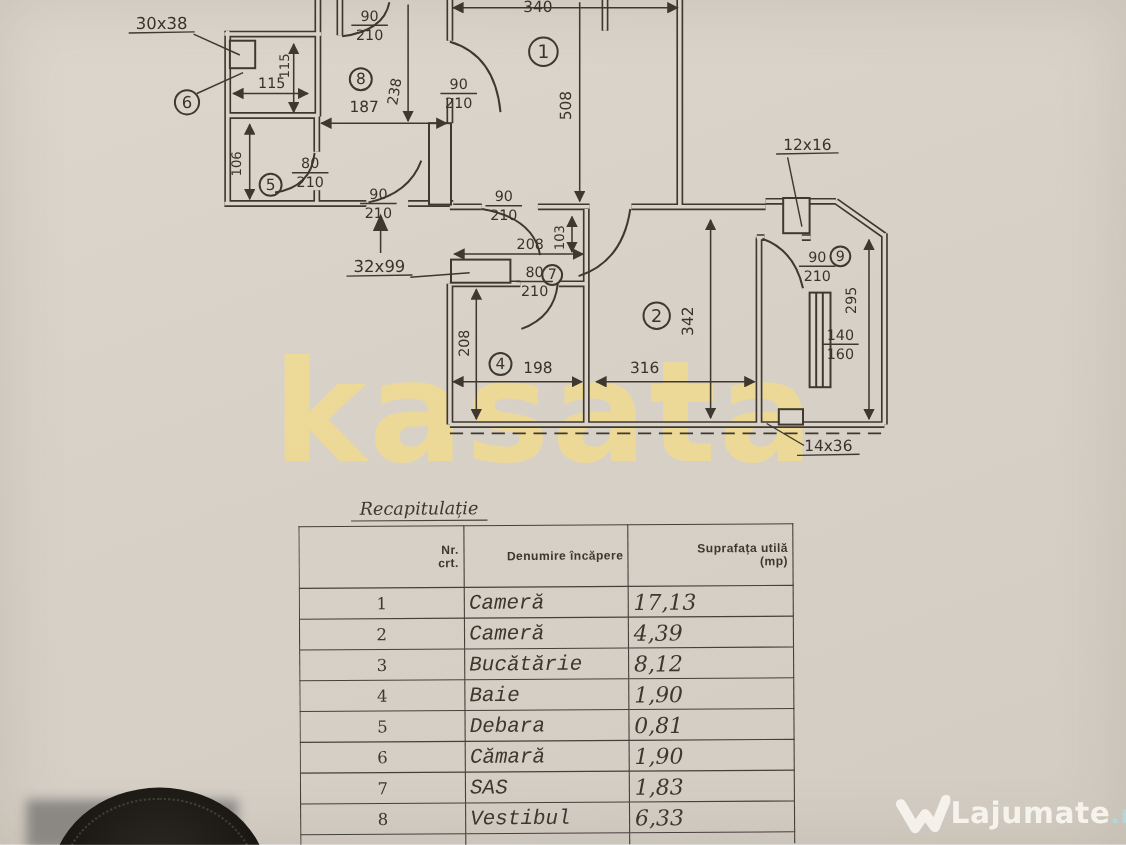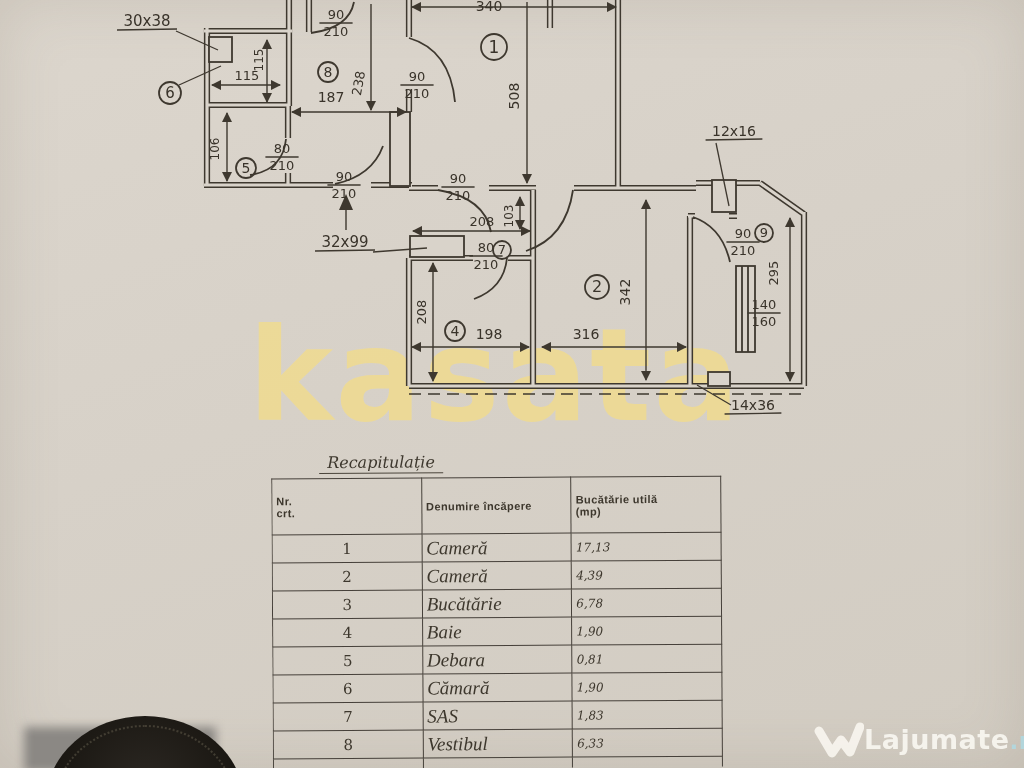--- a/index.html
+++ b/index.html
@@ -22,25 +22,25 @@
   .pl{fill:#39332a;font-family:"DejaVu Sans",sans-serif;}
   
   .recap{position:absolute;left:272px;top:452px;width:454px;height:316px;
     overflow:hidden;color:#3d372d;transform:rotate(-.35deg);}
   .recap-title{margin-left:48px;display:inline-block;font-size:16px;
     font-family:"DejaVu Serif",serif;font-style:italic;
     border-bottom:1.6px solid #4a443a;padding:0 8px 1px 8px;}
   table.rec{border-collapse:collapse;table-layout:fixed;width:450px;margin-top:4px;}
   table.rec td,table.rec th{border:1.9px solid #46403a;padding:0 4px;overflow:hidden;}
   th.h{font-family:"Liberation Sans",sans-serif;font-size:11px;font-weight:bold;
-    text-align:left;letter-spacing:.4px;height:55px;}
+    text-align:right;letter-spacing:.4px;height:55px;}
   td.nr{width:40px;text-align:center;font-family:"DejaVu Serif",serif;font-size:15px;}
-  td.nm{width:226px;font-family:Liberation Serif, serif;font-style:italic;font-size:19px;
+  td.nm{width:226px;font-family:Liberation Mono, monospace;font-style:italic;font-size:19px;
     padding-left:10px;}
-  td.ar{width:172px;font-family:"DejaVu Serif",serif;font-style:italic;font-size:12px;
+  td.ar{width:172px;font-family:"DejaVu Serif",serif;font-style:italic;font-size:20px;
     padding-left:24px;}
   table.rec tr.r{height:28px;}
   
   .stamp-shadow{position:absolute;left:24px;top:727px;width:192px;height:45px;
     background:#8b8884;filter:blur(5px);}
   .stamp{position:absolute;left:46px;top:716px;width:198px;height:172px;border-radius:50%;
     background:radial-gradient(ellipse at 50% 42%,#2c2823 0%,#1a1712 65%,#12100c 100%);
     filter:blur(.6px);}
   .stamp::after{content:"";position:absolute;inset:9px;border-radius:50%;
     border:2px dotted rgba(190,180,150,.22);}
@@ -206,40 +206,40 @@
     <span class="recap-title">Recapitulație</span>
     <table class="rec">
       <thead>
         <tr>
           <th class="h">
             <span>Nr.</span><br>
             <span>crt.</span>
           </th>
           <th class="h">Denumire încăpere</th>
           <th class="h">
-            <span>Bucătărie utilă</span><br>
+            <span>Suprafața utilă</span><br>
             <span>(mp)</span>
           </th>
         </tr>
       </thead>
       <tbody id="tbody">
           <tr class="r">
             <td class="nr">1</td>
             <td class="nm">Cameră</td>
             <td class="ar">17,13</td>
           </tr>
           <tr class="r">
             <td class="nr">2</td>
             <td class="nm">Cameră</td>
             <td class="ar">4,39</td>
           </tr>
           <tr class="r">
             <td class="nr">3</td>
             <td class="nm">Bucătărie</td>
-            <td class="ar">6,78</td>
+            <td class="ar">8,12</td>
           </tr>
           <tr class="r">
             <td class="nr">4</td>
             <td class="nm">Baie</td>
             <td class="ar">1,90</td>
           </tr>
           <tr class="r">
             <td class="nr">5</td>
             <td class="nm">Debara</td>
             <td class="ar">0,81</td>

